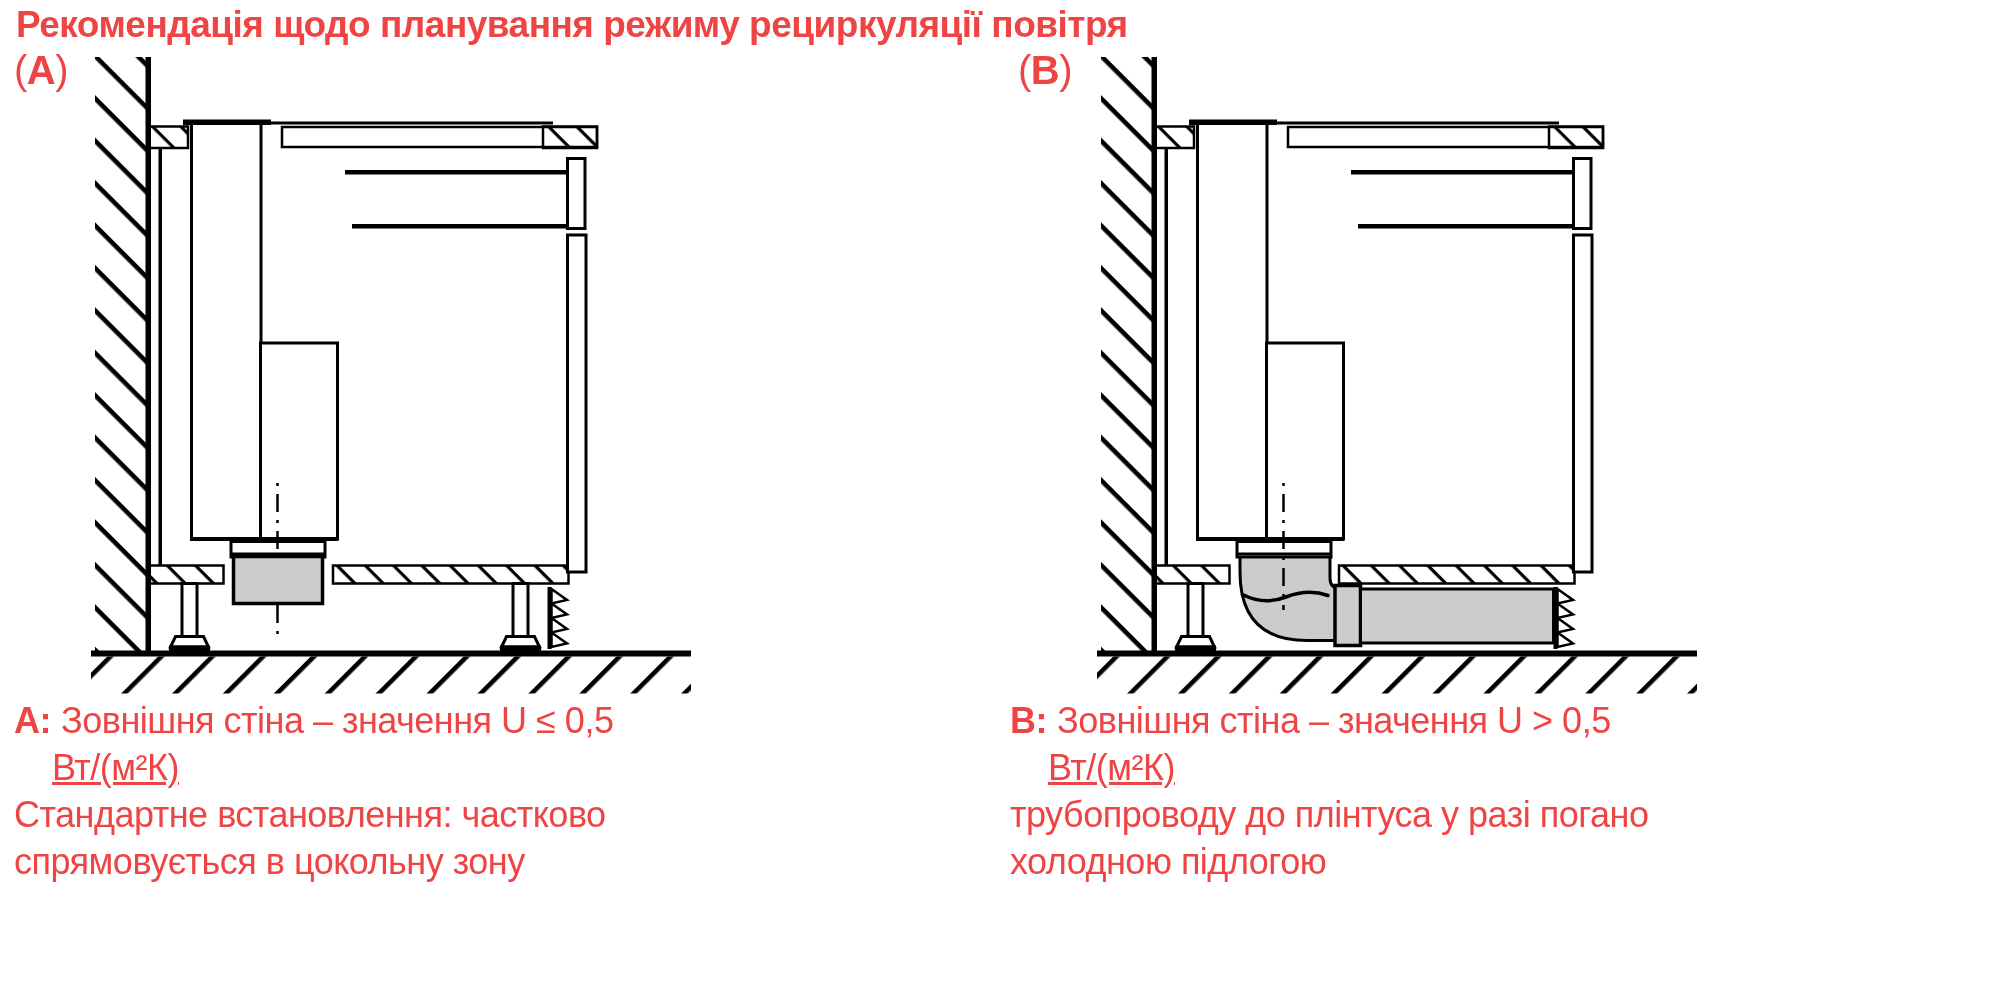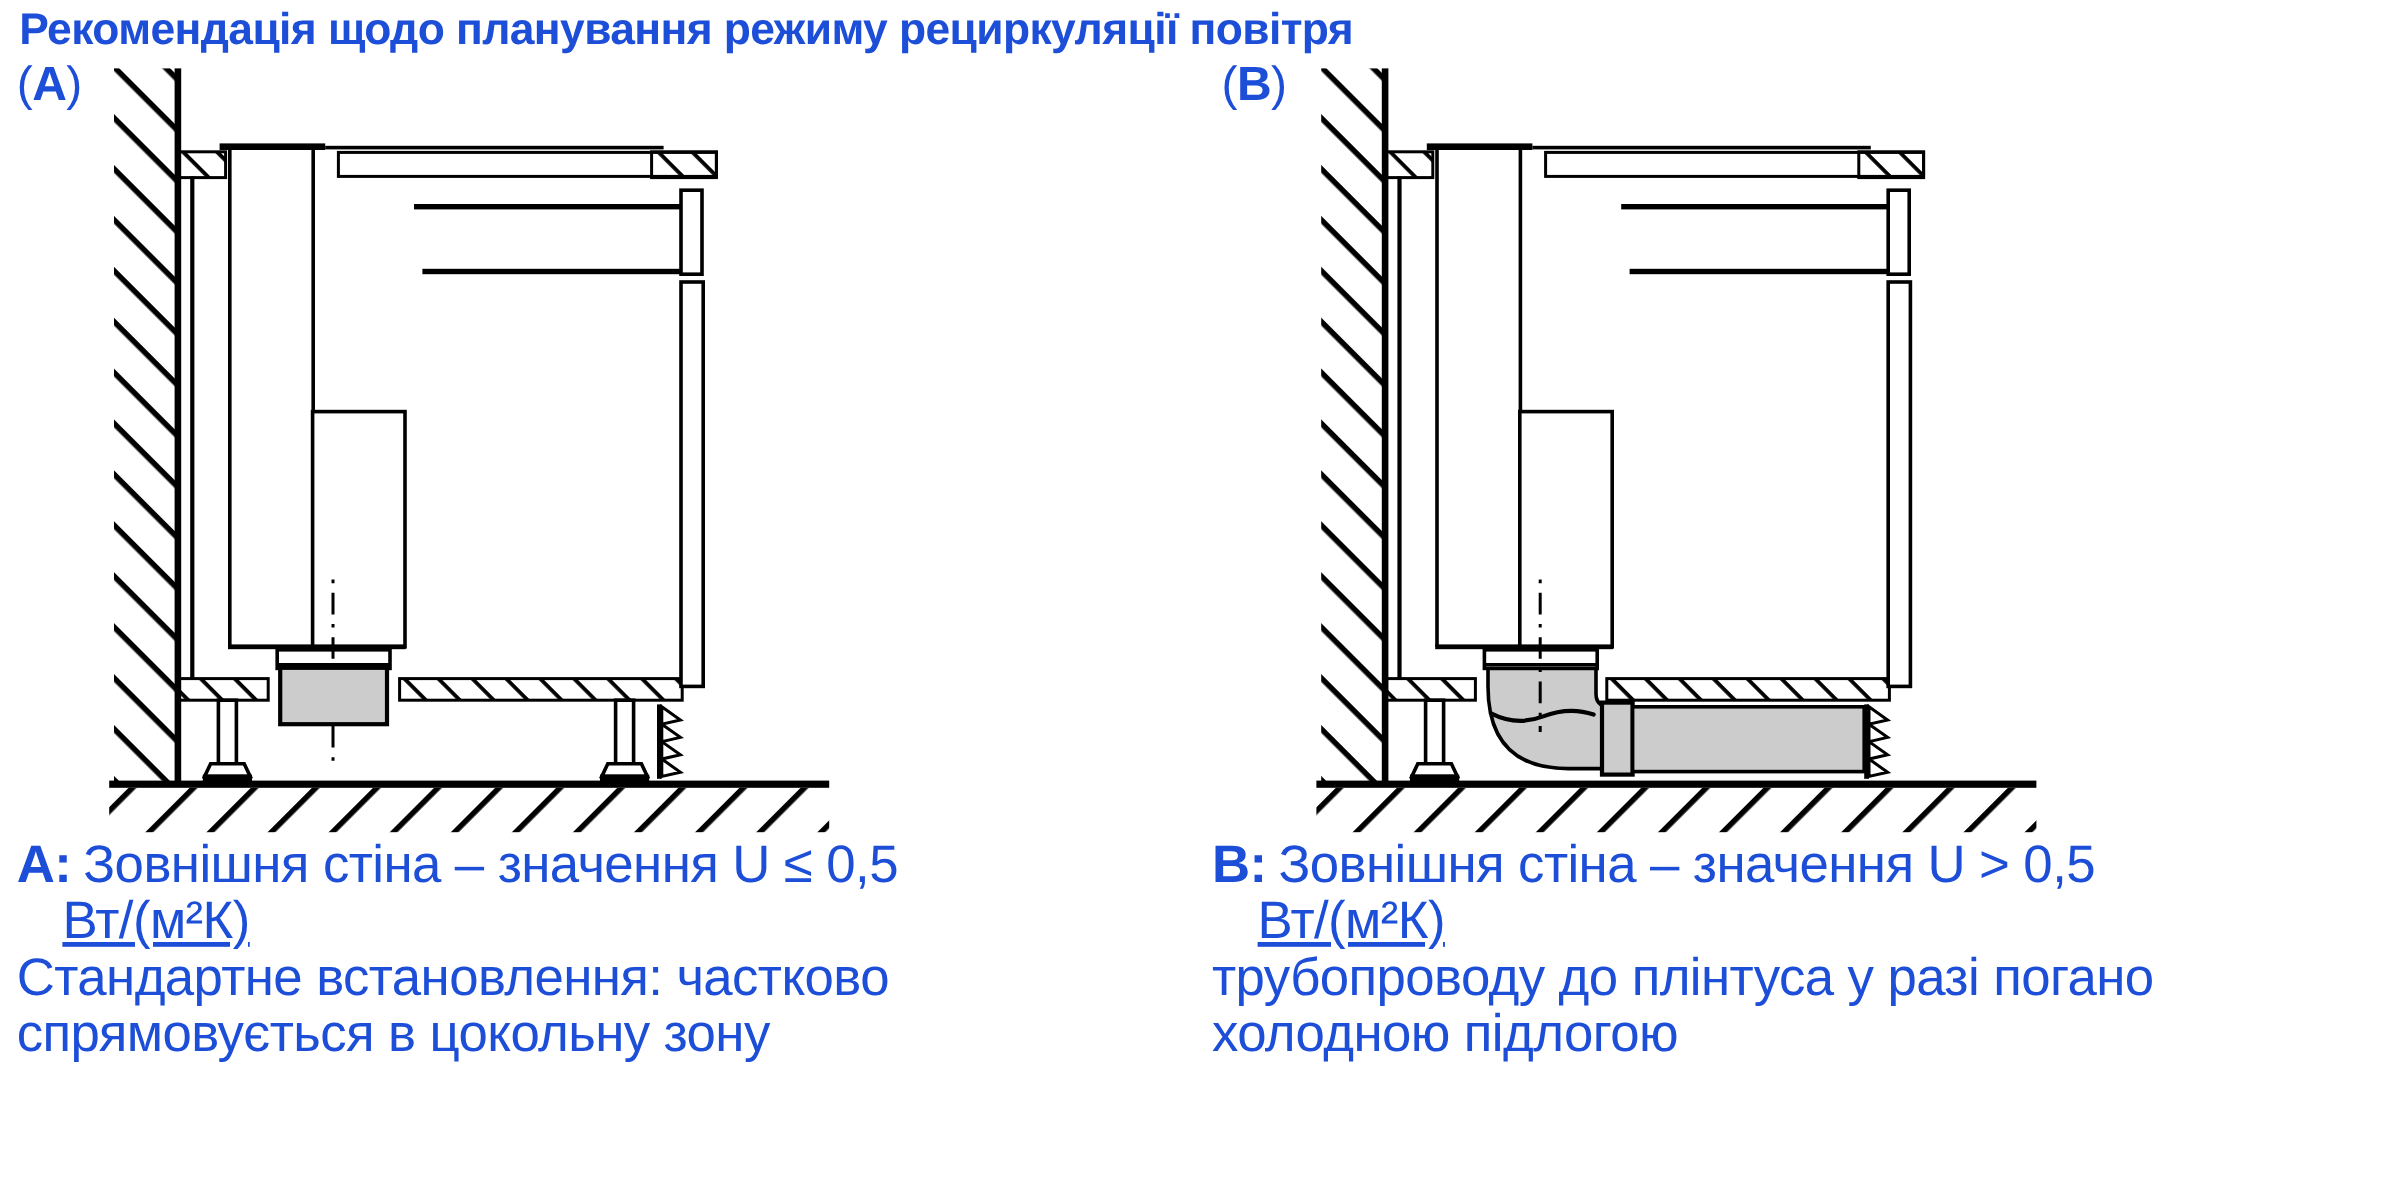--- a/index.html
+++ b/index.html
@@ -1,32 +1,32 @@
 <!DOCTYPE html>
 <html><head>
 <meta charset="utf-8">
 <style>
   html,body{margin:0;padding:0;background:#ffffff;}
   .canvas{
     position:relative;width:2000px;height:1000px;background:#ffffff;overflow:hidden;
-    font-family:"Liberation Sans", sans-serif;color:#1d4ed8;
+    font-family:"Liberation Sans", sans-serif;color:#ef4444;
   }
   .page-title{
     position:absolute;left:16px;top:4px;margin:0;
     font-size:37px;font-weight:bold;letter-spacing:-0.5px;white-space:nowrap;
   }
   .fig-label{
     position:absolute;top:48px;font-size:40px;letter-spacing:-0.5px;white-space:nowrap;
   }
   .fig-label b{font-weight:bold;}
   #label-a{left:14px;}
   #label-b{left:1018px;}
   svg.diagram{position:absolute;left:0;top:0;}
   .caption{
-    position:absolute;top:697px;font-size:44px;line-height:47px;letter-spacing:-0.5px;
+    position:absolute;top:697px;font-size:36px;line-height:47px;letter-spacing:-0.5px;
   }
   #caption-a{left:14px;width:970px;}
   #caption-b{left:1010px;width:985px;}
   .cap-line{white-space:nowrap;}
   .cap-prefix{font-weight:bold;margin-right:10px;}
   .cap-indent{padding-left:38px;text-decoration:underline;}
 </style>
 </head>
 <body>
 

